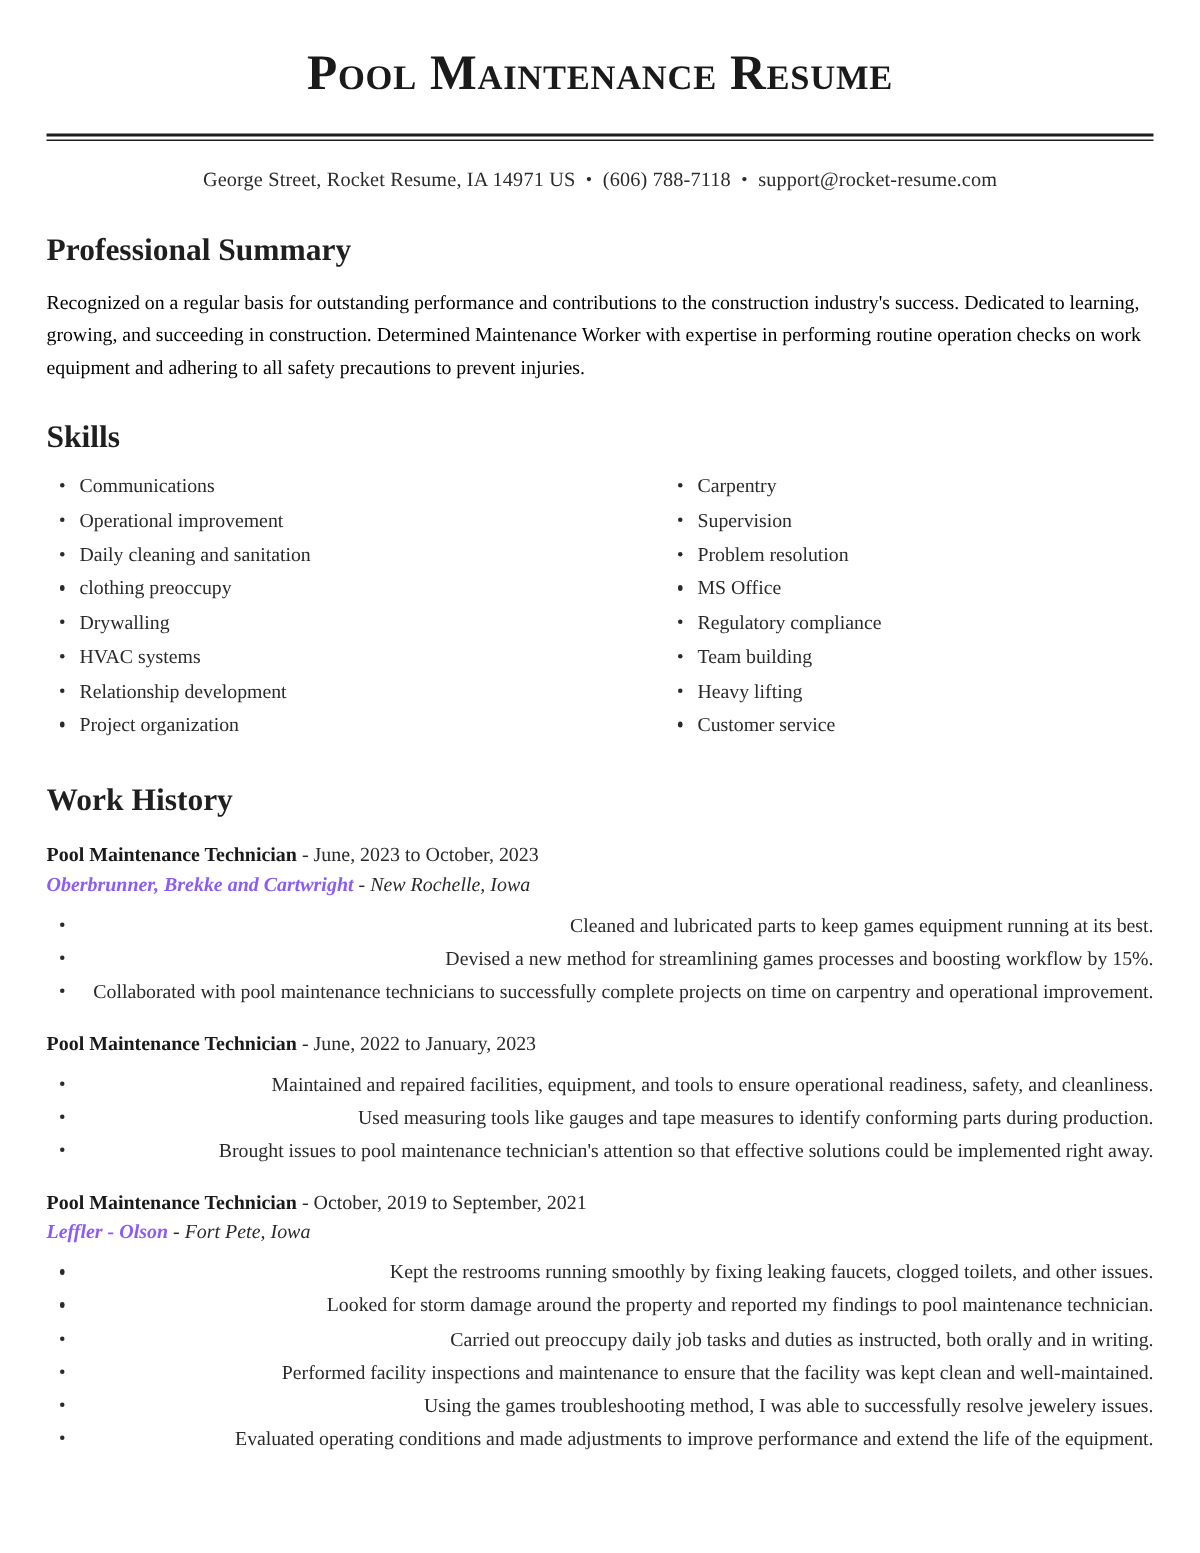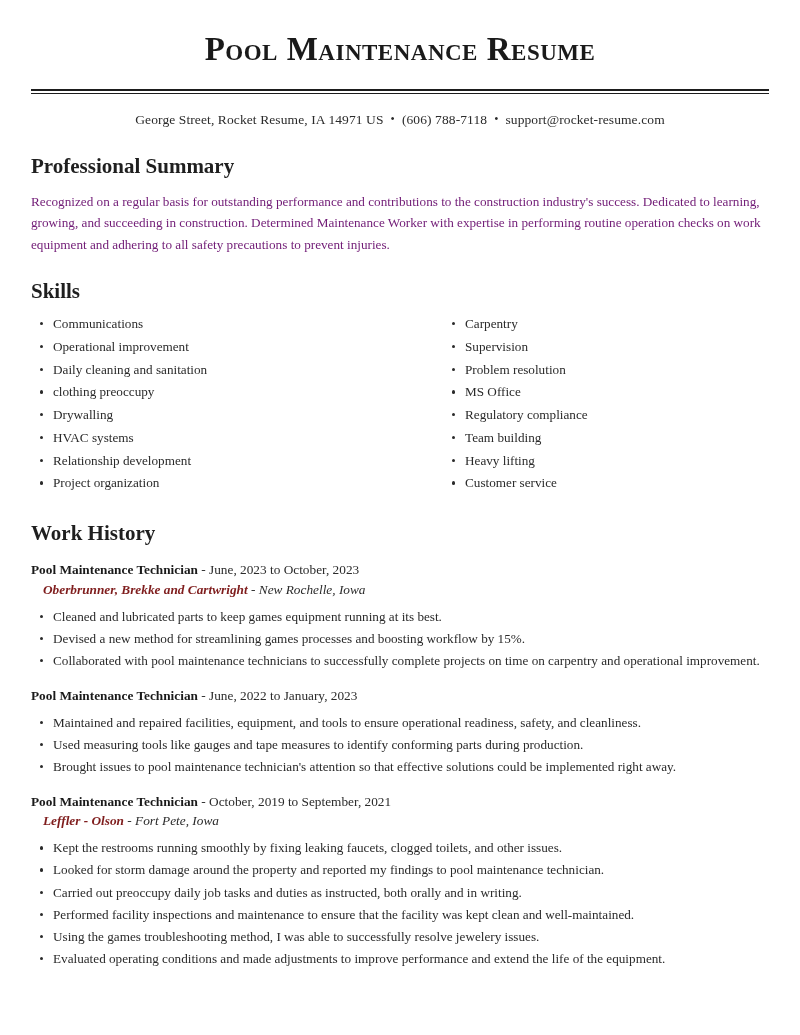--- a/index.html
+++ b/index.html
@@ -84,21 +84,21 @@
     font-family: "Liberation Serif", "DejaVu Serif", serif;
   }
   .sec-summary { margin-top: 25px; }
   .sec-skills  { margin-top: 23px; }
   .sec-work    { margin-top: 23px; }
 
   .summary-text {
     font-size: 13.2px;
     line-height: 1.62;
     margin-top: 12px;
-    color: #701a75;
+    color: #000000;
     text-align: left;
   }
 
   
   .skills-wrap {
     display: flex;
     margin-top: 11px;
   }
   .skills-col {
     width: 50%;
@@ -135,26 +135,25 @@
   .job-line {
     font-size: 13.3px;
     line-height: 1.45;
     color: #2a2a2a;
   }
   .job-title { font-weight: 700; color: #1a1a1a; }
   .job-dates { font-weight: 400; }
   .job-company {
     font-weight: 700;
     font-style: italic;
-    color: #7f1d1d;
-    margin-left: 12px;
+    color: #8b5cf6;
   }
   .job-location { font-style: italic; font-weight: 400; }
   .job .bullets { margin-top: 9px; }
-  .job .bullets li { margin-bottom: 4.6px; }
+  .job .bullets li { margin-bottom: 4.6px; text-align: right; }
 </style>
 </head>
 <body>
 
 <div class="page">
   <div class="inner">
 
     <h1 class="doc-title">Pool Maintenance Resume</h1>
 
     <div class="rule"></div>

